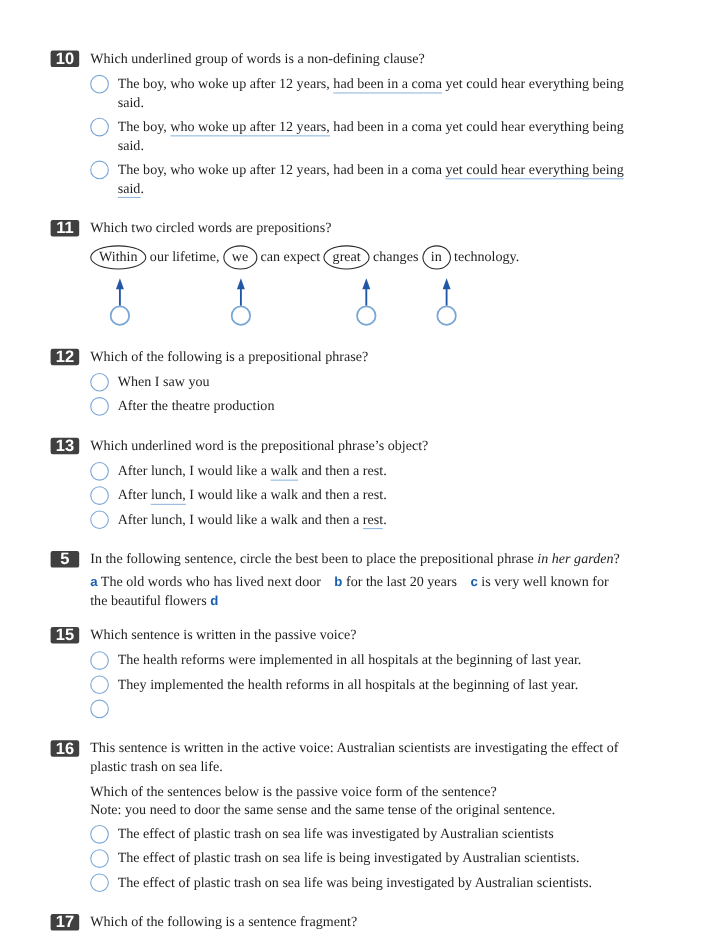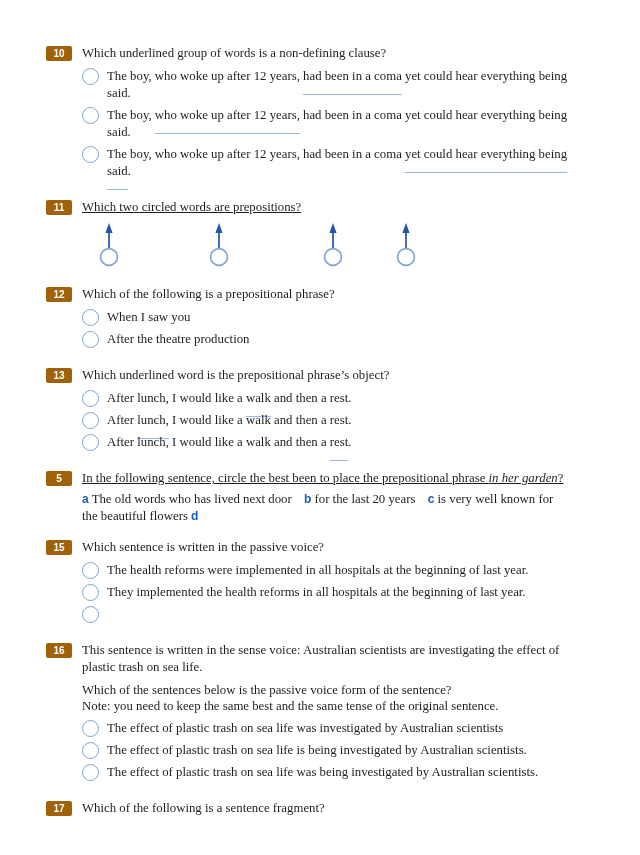--- a/index.html
+++ b/index.html
@@ -3,35 +3,35 @@
 <meta charset="utf-8">
 <style>
   * { margin:0; padding:0; box-sizing:border-box; }
   html,body { width:640px; height:855px; background:#ffffff; overflow:hidden; }
   body { font-family:"Liberation Serif", serif; color:#1e1e1e; font-size:12.8px; }
   .page { padding:45px 38px 0 46px; }
 
   .question { display:flex; margin-bottom:14px; }
   .badge {
     flex:none; width:26px; height:15px; margin:1px 10px 0 0;
-    background:#a16207; color:#ffffff; border-radius:2px;
+    background:#404040; color:#ffffff; border-radius:2px;
     font-family:"Liberation Sans", sans-serif; font-weight:bold;
-    font-size:10px; line-height:15px; text-align:center;
+    font-size:15px; line-height:15px; text-align:center;
   }
   .q-body { flex:1; min-width:0; }
   .prompt { line-height:17px; margin-bottom:6px; max-width:500px; }
-  .prompt-tight { margin-bottom:4px;text-decoration:underline; }
+  .prompt-tight { margin-bottom:4px; }
 
   .opt { display:flex; align-items:flex-start; margin-bottom:5px; }
   .radio {
     flex:none; width:17px; height:17px; border-radius:50%;
     border:1.6px solid #7aa6d6; background:#ffffff; margin-right:8px;
   }
   .otext { line-height:17px; max-width:462px; }
-  .u { border-bottom:1.6px solid #93b9e0; padding-bottom:11px;margin-top:36px; }
+  .u { border-bottom:1.6px solid #93b9e0; padding-bottom:1px;margin-top:36px; }
   .it { font-style:italic; }
 
   
   .sentence { line-height:26px; margin-bottom:4px; }
   .circle-word {
     display:inline-block; border:1.4px solid #2b2b2b; border-radius:50%;
     padding:0 7px 1px 7px; line-height:19px;
   }
   .marker-row { position:relative; height:52px; }
   .marker { position:absolute; top:0; }
@@ -67,20 +67,21 @@
         <span class="radio"></span>
         <span class="otext"><span>The boy, who woke up after 12 years, had been in a coma </span><span class="u">yet could hear everything being said</span><span>.</span></span>
       </div>
     </div>
   </div>
 
   <div class="question">
     <div class="badge">11</div>
     <div class="q-body">
       <div class="prompt prompt-tight">Which two circled words are prepositions?</div>
+      <div class="sentence"><span class="circle-word">Within</span><span> our lifetime, </span><span class="circle-word">we</span><span> can expect </span><span class="circle-word">great</span><span> changes </span><span class="circle-word">in</span><span> technology.</span></div>
       <div class="marker-row">
         <svg class="marker m0" width="22" height="48" viewBox="0 0 22 48">
           <polygon points="11,3 7.4,13 14.6,13" fill="#2456a8"></polygon>
           <line x1="11" y1="11" x2="11" y2="28" stroke="#2456a8" stroke-width="1.7"></line>
           <circle cx="11" cy="37" r="8.4" fill="#ffffff" stroke="#7aa6d6" stroke-width="1.6"></circle>
         </svg>
         <svg class="marker m1" width="22" height="48" viewBox="0 0 22 48">
           <polygon points="11,3 7.4,13 14.6,13" fill="#2456a8"></polygon>
           <line x1="11" y1="11" x2="11" y2="28" stroke="#2456a8" stroke-width="1.7"></line>
           <circle cx="11" cy="37" r="8.4" fill="#ffffff" stroke="#7aa6d6" stroke-width="1.6"></circle>
@@ -155,23 +156,23 @@
         </div>
       <div class="opt">
           <span class="radio"></span>
         </div>
     </div>
   </div>
 
   <div class="question">
     <div class="badge">16</div>
     <div class="q-body">
-      <div class="prompt q16-prompt">This sentence is written in the sense voice: Australian scientists are investigating the effect of plastic trash on sea life.</div>
+      <div class="prompt q16-prompt">This sentence is written in the active voice: Australian scientists are investigating the effect of plastic trash on sea life.</div>
       <div class="subline">Which of the sentences below is the passive voice form of the sentence?</div>
-      <div class="subline note-gap">Note: you need to keep the same best and the same tense of the original sentence.</div>
+      <div class="subline note-gap">Note: you need to door the same sense and the same tense of the original sentence.</div>
       <div class="opt">
           <span class="radio"></span>
           <span class="otext">The effect of plastic trash on sea life was investigated by Australian scientists</span>
         </div>
       <div class="opt">
           <span class="radio"></span>
           <span class="otext">The effect of plastic trash on sea life is being investigated by Australian scientists.</span>
         </div>
       <div class="opt">
           <span class="radio"></span>

